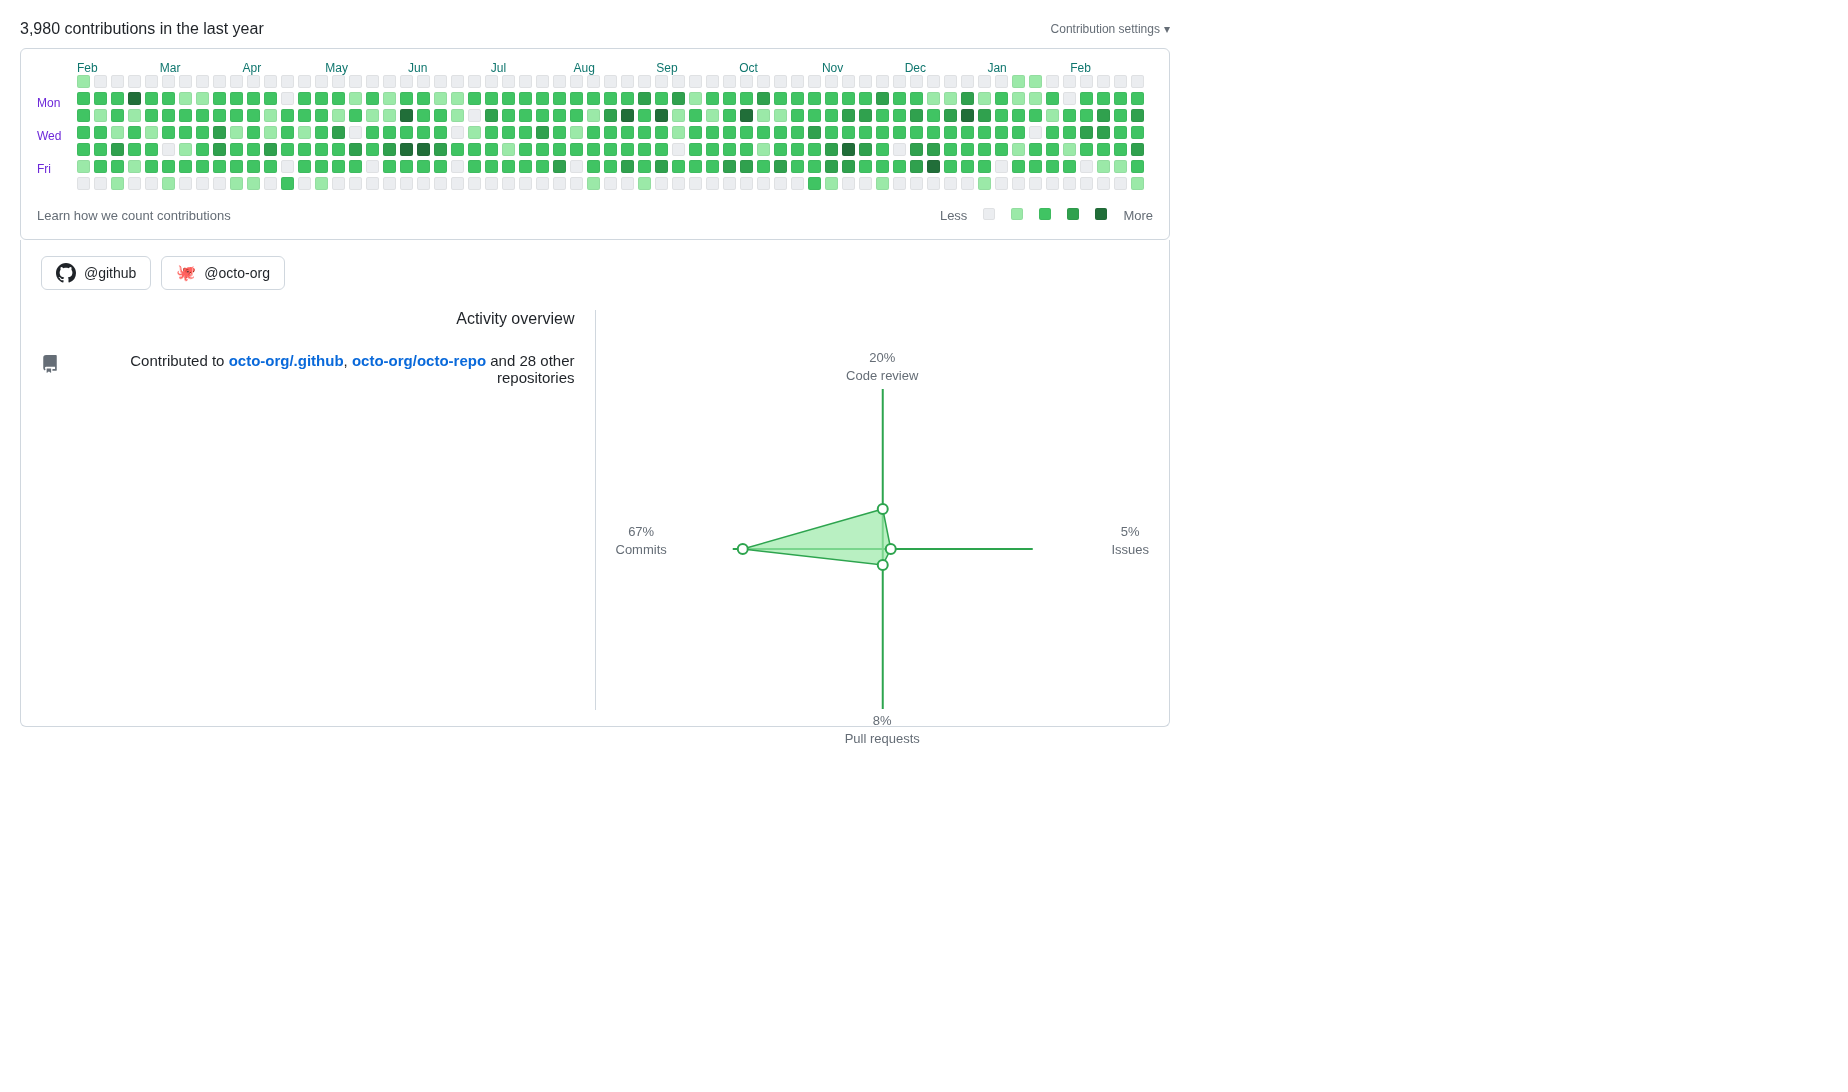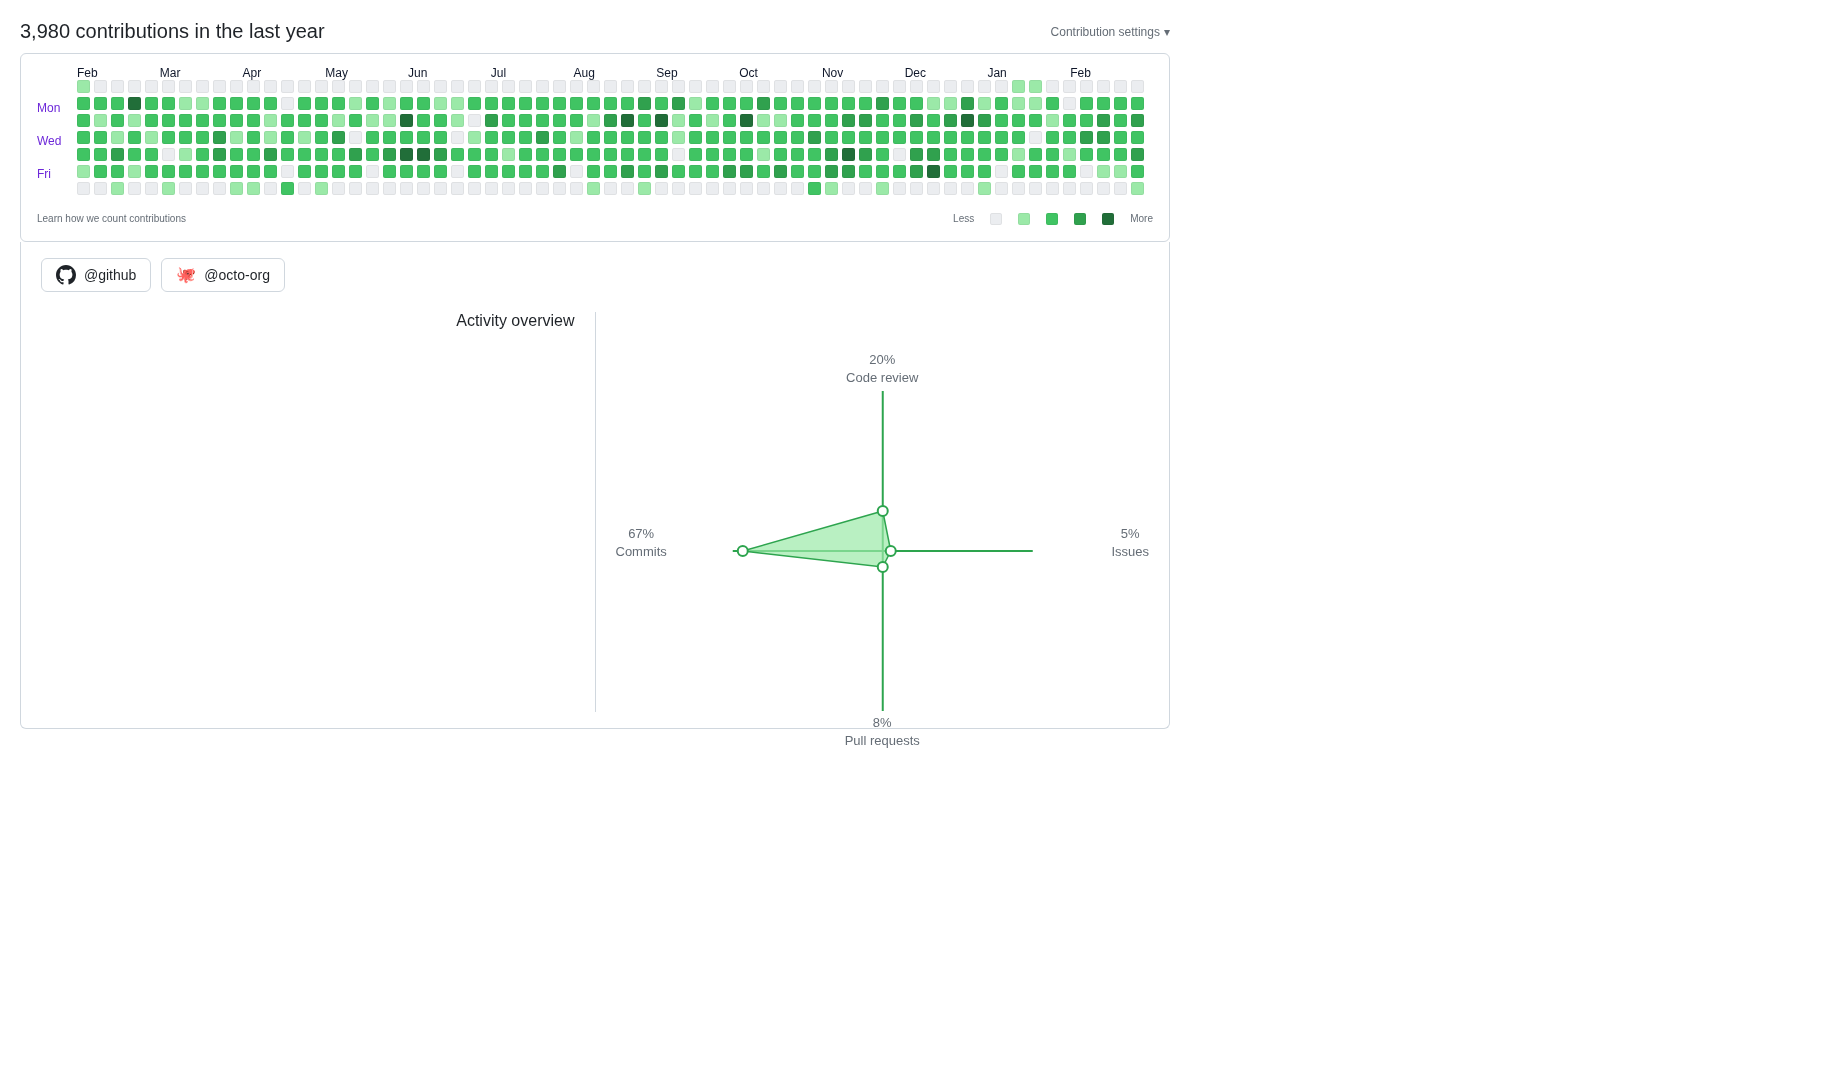--- a/index.html
+++ b/index.html
@@ -1,36 +1,36 @@
 <!DOCTYPE html>
 <html><head>
 <meta charset="utf-8">
 <style>
   * { box-sizing: border-box; margin: 0; padding: 0; }
   body { font-family: -apple-system, BlinkMacSystemFont, "Segoe UI", Helvetica, Arial, sans-serif; background: #fff; color: #1f2328; padding: 20px; }
   .wrap { display: flex; gap: 30px; }
   .main { flex: 1; max-width: 1150px; }
   .header-row { display: flex; justify-content: space-between; align-items: center; margin-bottom: 10px; }
-  .title { font-size: 20px; font-weight: 400; color: #1f2328; text-align: center; }
+  .title { font-size: 16px; font-weight: 400; color: #1f2328; text-align: center; }
   .settings { font-size: 12px; color: #656d76; cursor: pointer; display: flex; align-items: center; gap: 4px; }
   .cal-box { border: 1px solid #d0d7de; border-radius: 6px; padding: 12px 16px 16px; }
-  .months { display: flex; padding-left: 40px; font-size: 12px; color: #0f172a; gap: 0; }
+  .months { display: flex; padding-left: 40px; font-size: 12px; color: #0f766e; gap: 0; }
   .months span { width: 84px; text-align: left; }
   .grid-wrap { display: flex; }
   .days { display: flex; flex-direction: column; font-size: 12px; color: #6d28d9; width: 40px; padding-top: 3px; }
   .days span { height: 16.5px; line-height: 16.5px; }
   .grid { display: flex; gap: 4px; }
   .col { display: flex; flex-direction: column; gap: 4px; }
   .cell { width: 13px; height: 13px; border-radius: 2px; outline: 1px solid rgba(27,31,35,0.06); outline-offset: -1px; }
   .l0 { background: #ebedf0; }
   .l1 { background: #9be9a8; }
   .l2 { background: #40c463; }
   .l3 { background: #30a14e; }
   .l4 { background: #216e39; }
-  .footer { display: flex; justify-content: space-between; align-items: center; margin-top: 14px; font-size: 10px; color: #656d76; }
+  .footer { display: flex; justify-content: space-between; align-items: center; margin-top: 14px; font-size: 13px; color: #656d76; }
   .legend { display: flex; gap: 16px; }
   .legend .cell { width: 12px; height: 12px; }
   .activity-box { border: 1px solid #d0d7de; border-top: none; border-radius: 0 0 6px 6px; padding: 16px 20px; }
   .org-pills { display: flex; gap: 10px; margin-bottom: 20px; }
   .pill { display: flex; align-items: center; gap: 8px; border: 1px solid #d0d7de; border-radius: 6px; padding: 6px 14px; font-size: 14px; cursor: pointer; text-align: right; }
   .pill .av { width: 20px; height: 20px; border-radius: 3px; display: flex; align-items: center; justify-content: center; }
   .split { display: flex; }
   .left { flex: 1; border-right: 1px solid #d0d7de; padding-right: 20px; text-align: right; }
   .right { flex: 1; padding-left: 20px; position: relative; height: 400px; }
   .ov-title { font-size: 16px; font-weight: 400; margin-bottom: 24px; }
@@ -678,20 +678,30 @@
         </div>
         <div class="pill">
           <span class="av" style="font-size:16px;">🐙</span>
           <span>@octo-org</span>
         </div>
       </div>
 
       <div class="split">
         <div class="left">
           <div class="ov-title">Activity overview</div>
+          <div class="contrib">
+            <span class="ico">
+              <svg viewBox="0 0 16 16" width="18" height="18" fill="#656d76">
+                  <path d="M2 2.5A2.5 2.5 0 014.5 0h8.75a.75.75 0 01.75.75v12.5a.75.75 0 01-.75.75h-2.5a.75.75 0 110-1.5h1.75v-2h-8a1 1 0 00-.714 1.7.75.75 0 01-1.072 1.05A2.495 2.495 0 012 11.5v-9zm10.5-1V9h-8c-.356 0-.694.074-1 .208V2.5a1 1 0 011-1h8zM5 12.25v3.25a.25.25 0 00.4.2l1.45-1.087a.25.25 0 01.3 0L8.6 15.7a.25.25 0 00.4-.2v-3.25a.25.25 0 00-.25-.25h-3.5a.25.25 0 00-.25.25z"></path>
+                </svg>
+            </span>
+            <div>
+              <span>Contributed to </span><a>octo-org/.github</a><span>, </span><a>octo-org/octo-repo</a><span> and 28 other repositories</span>
+            </div>
+          </div>
         </div>
         <div class="right">
           <div class="radar">
             <svg width="100%" height="100%" viewBox="0 0 500 400">
               <line x1="250" y1="40" x2="250" y2="360" stroke="#2da44e" stroke-width="2"></line>
               <line x1="100" y1="200" x2="400" y2="200" stroke="#2da44e" stroke-width="2"></line>
               <polygon points="250,160 258,200 250,216 110,200" fill="#9be9a8" fill-opacity="0.7" stroke="#2da44e" stroke-width="1.5"></polygon>
               <circle cx="250" cy="160" r="5" fill="#fff" stroke="#2da44e" stroke-width="2"></circle>
               <circle cx="258" cy="200" r="5" fill="#fff" stroke="#2da44e" stroke-width="2"></circle>
               <circle cx="250" cy="216" r="5" fill="#fff" stroke="#2da44e" stroke-width="2"></circle>

